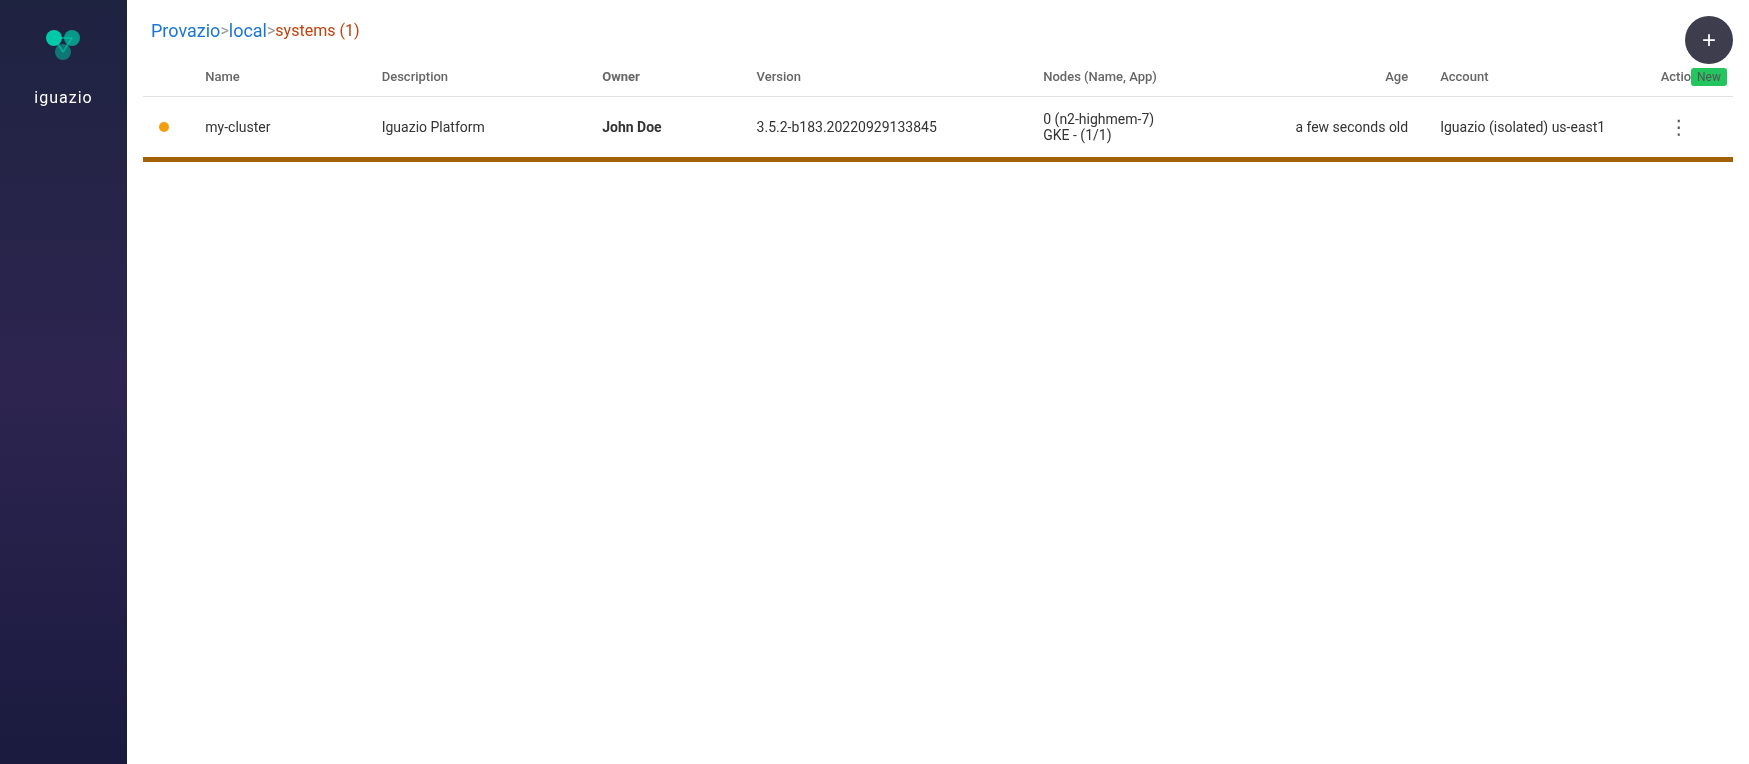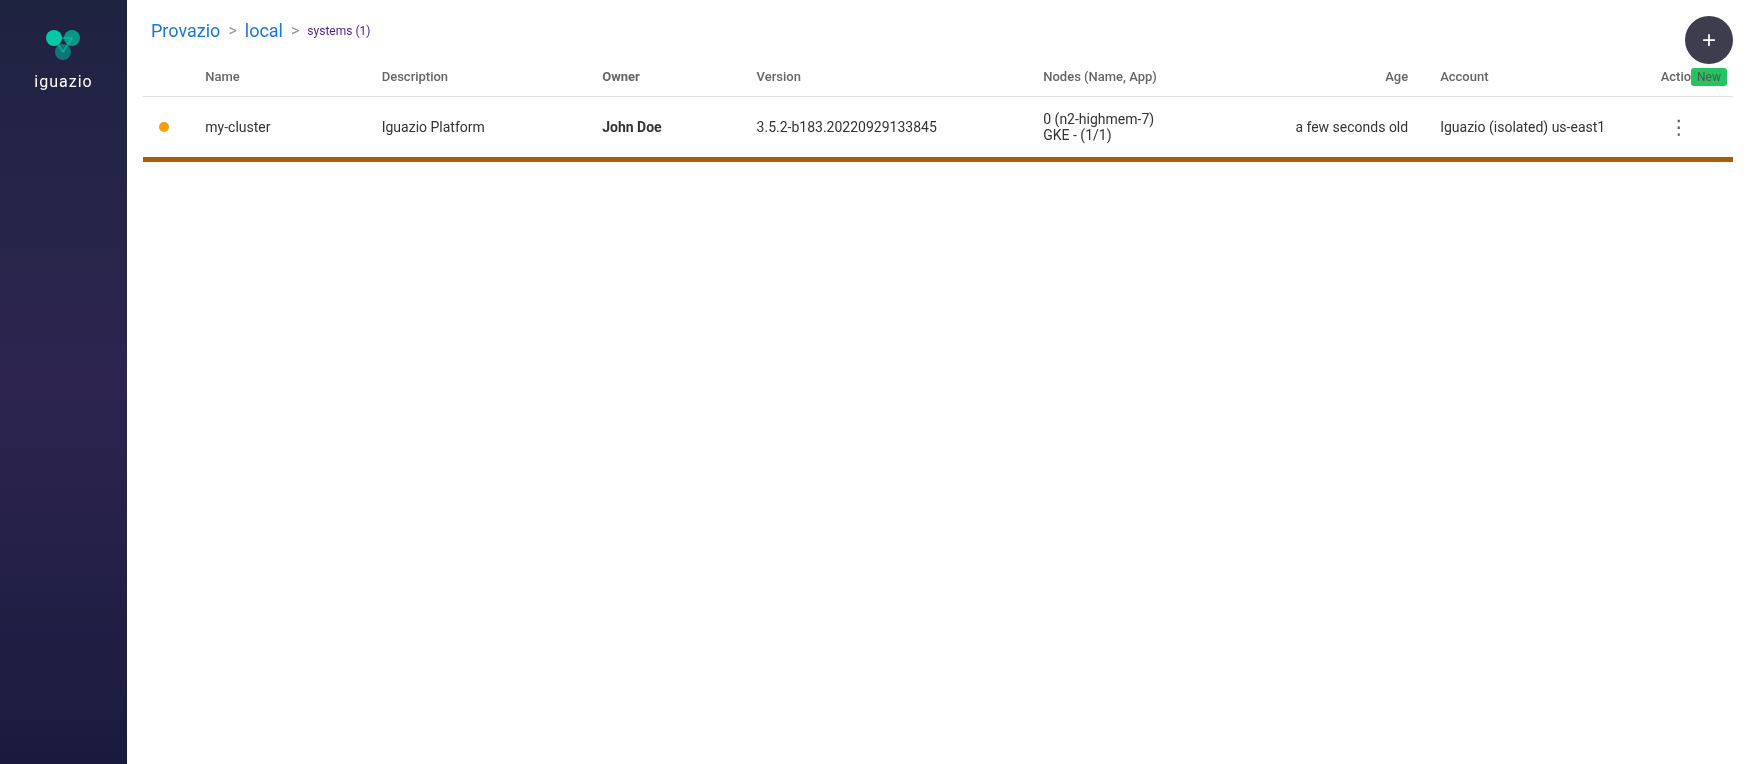--- a/index.html
+++ b/index.html
@@ -25,21 +25,21 @@
       display: flex;
       flex-direction: column;
       align-items: center;
       padding-top: 24px;
     }
 
     .logo-container {
       display: flex;
       flex-direction: column;
       align-items: center;
-      gap: 8px;
+      gap: 24px;
     }
 
     .logo-icon {
       width: 48px;
       height: 40px;
     }
 
     .logo-text {
       color: white;
       font-size: 16px;
@@ -61,39 +61,38 @@
       display: flex;
       align-items: center;
       justify-content: space-between;
       padding: 20px 24px 16px 24px;
       background: #ffffff;
     }
 
     .breadcrumb {
       display: flex;
       align-items: center;
-      gap: 8px;
       font-size: 18px;
       color: #333;
     }
 
     .breadcrumb-item {
       color: #1976d2;
       cursor: pointer;
       font-weight: 400;
     }
 
     .breadcrumb-separator {
       color: #999;
       font-size: 16px;
     }
 
     .breadcrumb-current {
-      color: #4c1d95;
-      font-size: 12px;
+      color: #c2410c;
+      font-size: 16px;
     }
 
     
     .new-button-container {
       position: fixed;
       top: 16px;
       right: 16px;
       display: flex;
       flex-direction: column;
       align-items: center;

